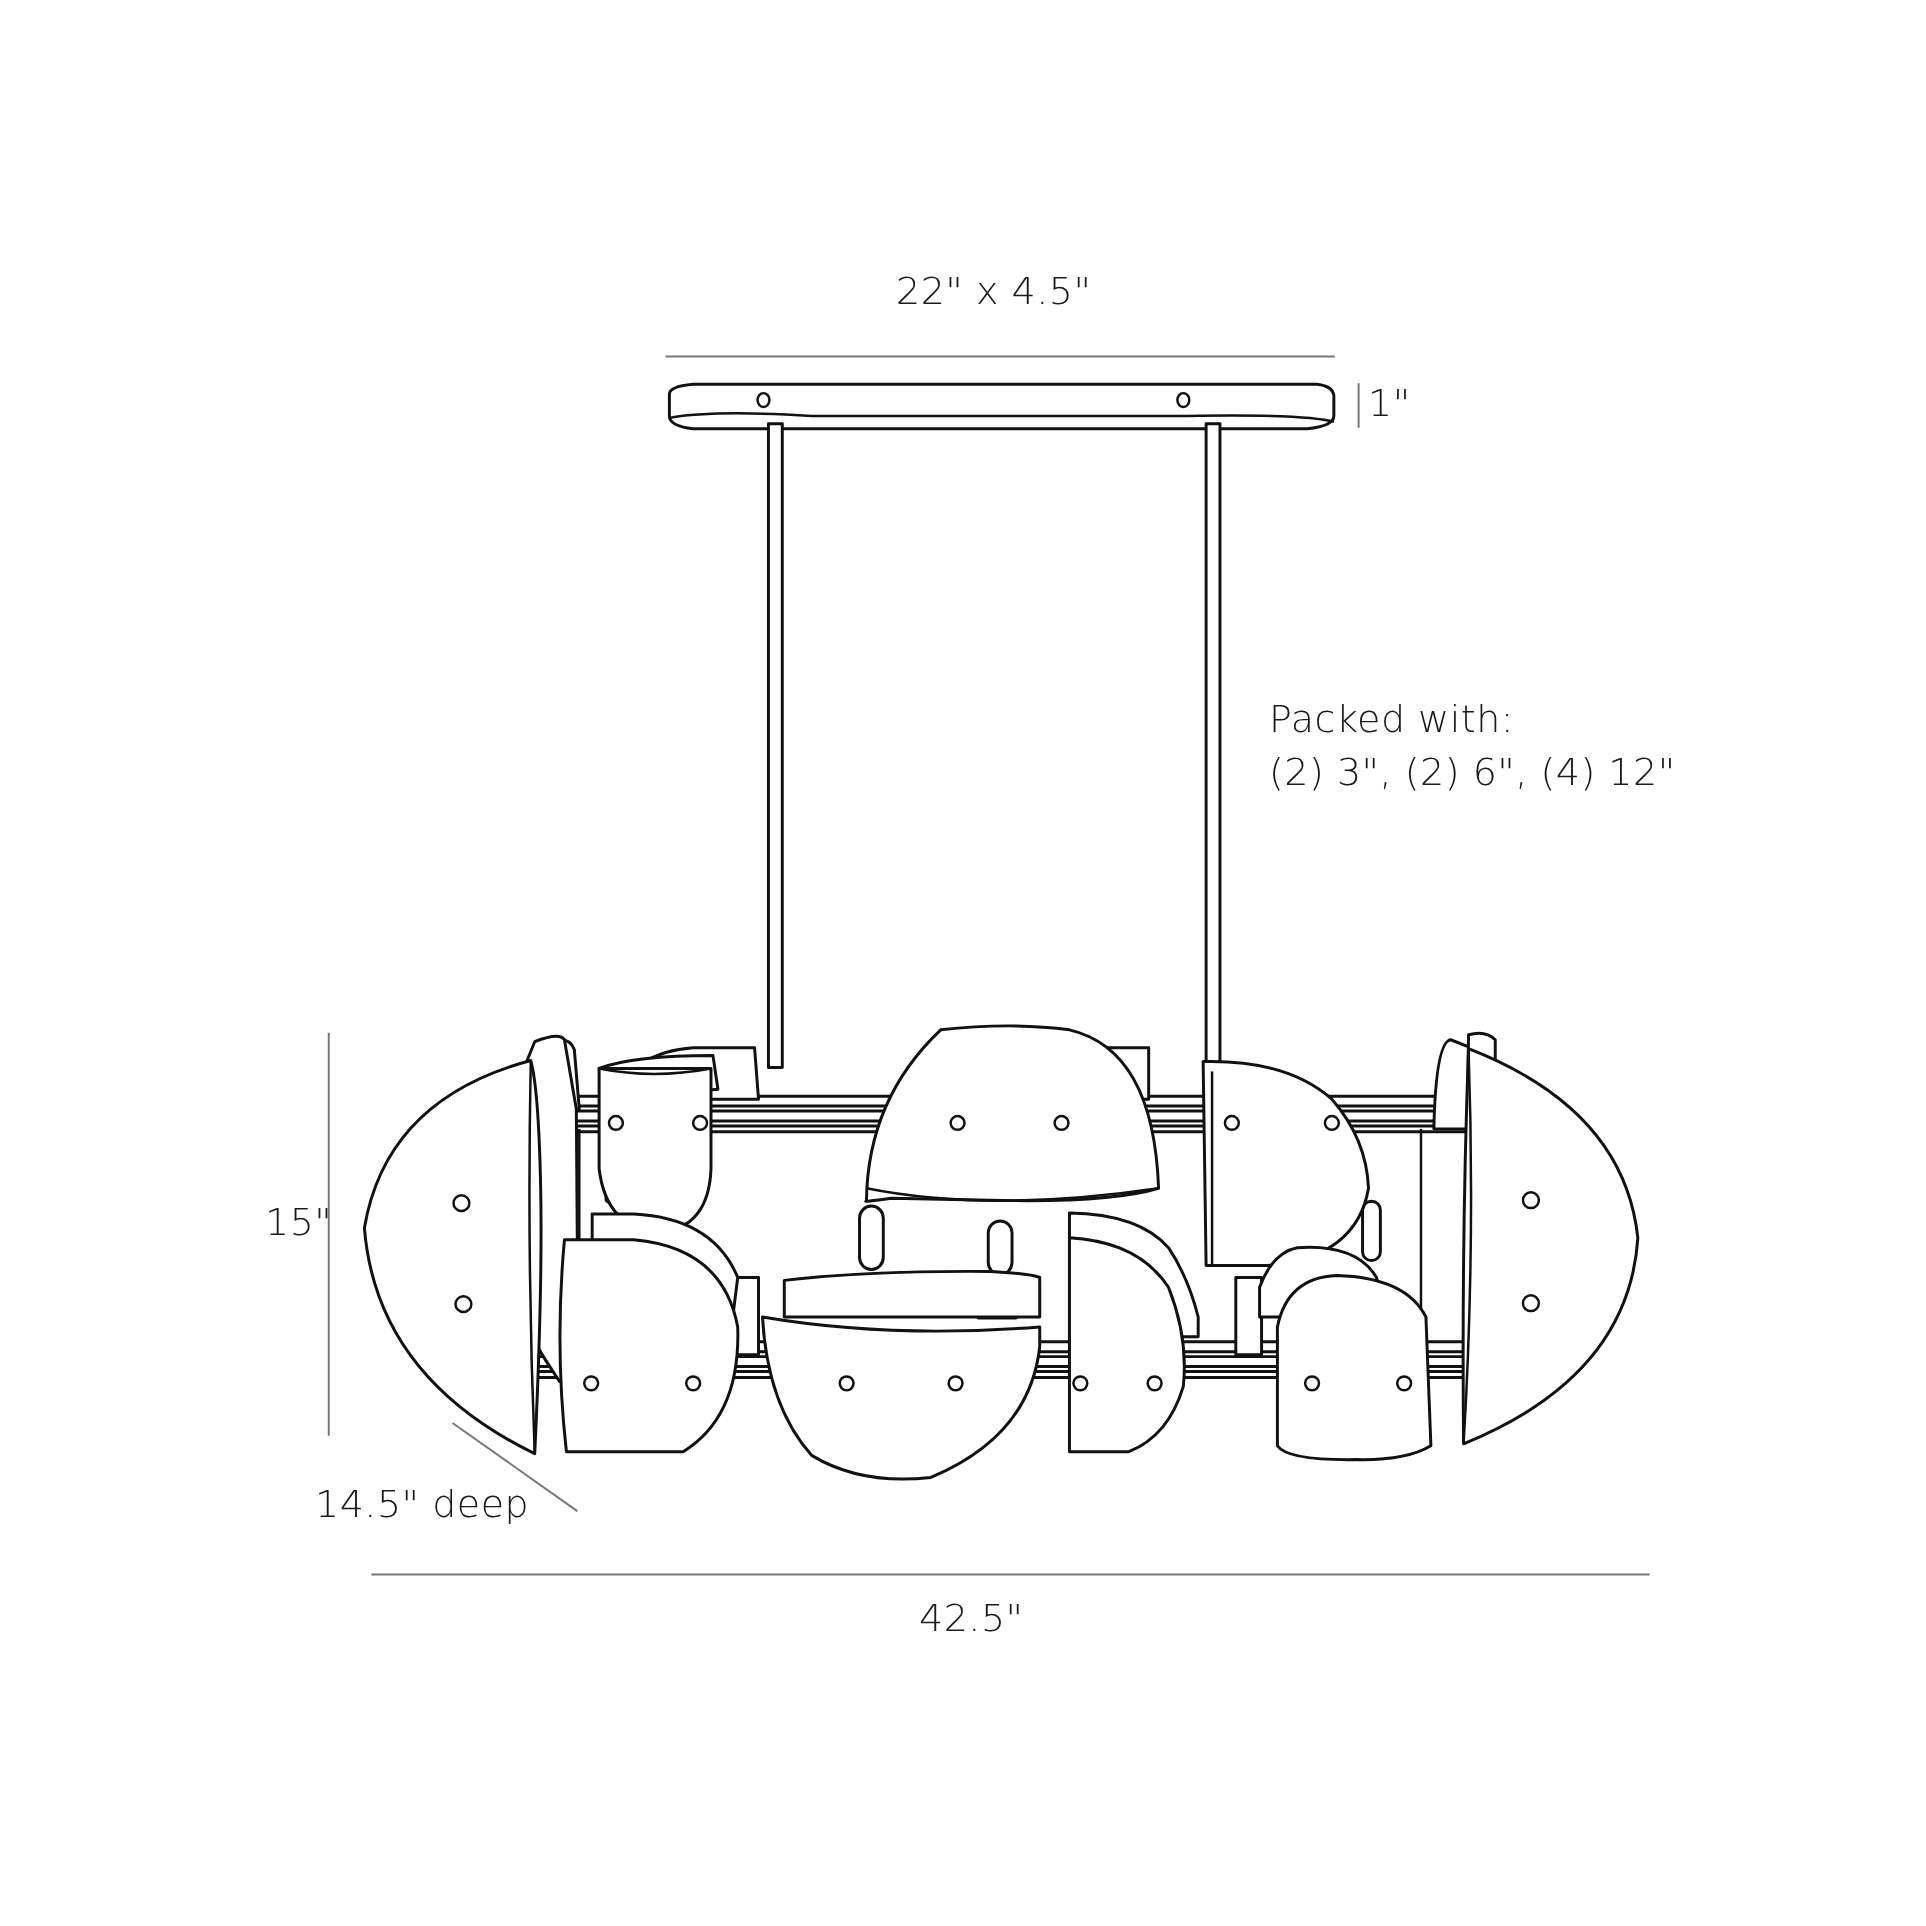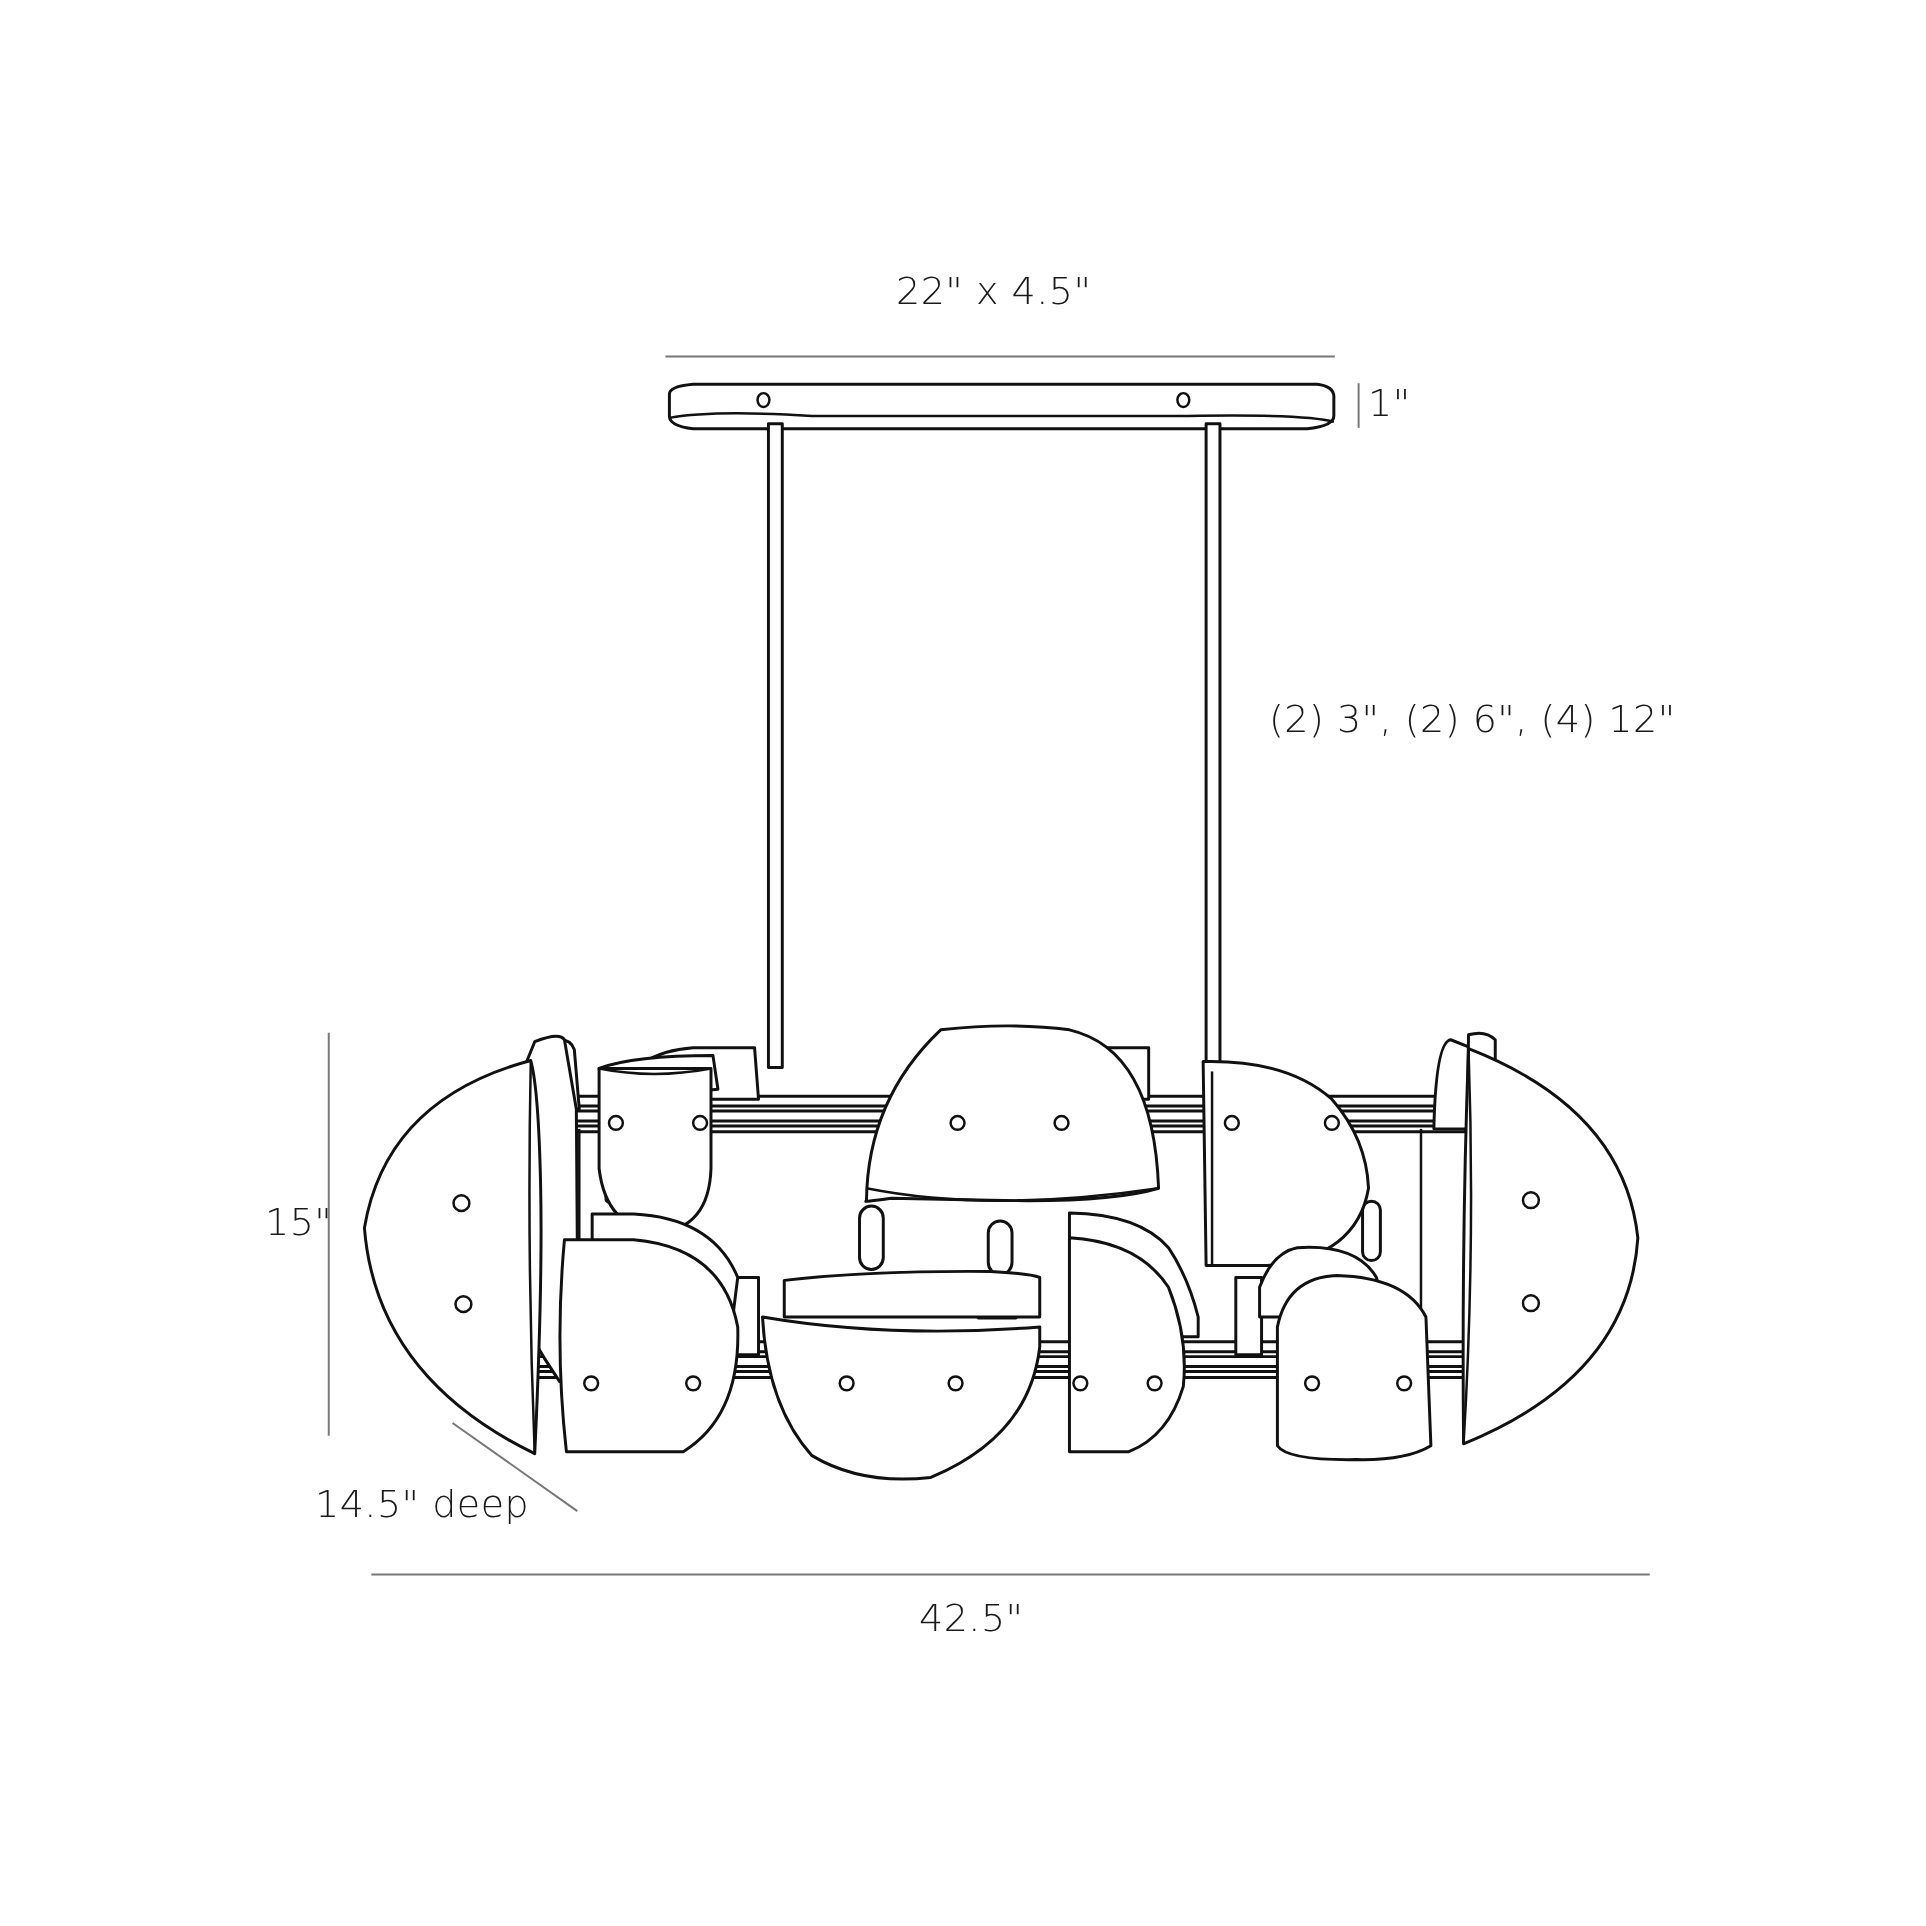--- a/index.html
+++ b/index.html
@@ -136,15 +136,16 @@
     <circle class="hole" cx="1418" cy="1397" r="7"></circle>
   </g>
 </svg>
 
 <div class="label dim-top">22" x 4.5"</div>
 <div class="label dim-side-h">1"</div>
 <div class="label dim-height">15"</div>
 <div class="label dim-depth">14.5" deep</div>
 <div class="label dim-width">42.5"</div>
 <div class="label note">
+  <div>Packed with:</div>
   <div>(2) 3", (2) 6", (4) 12"</div>
 </div>
 
 
 </body></html>

